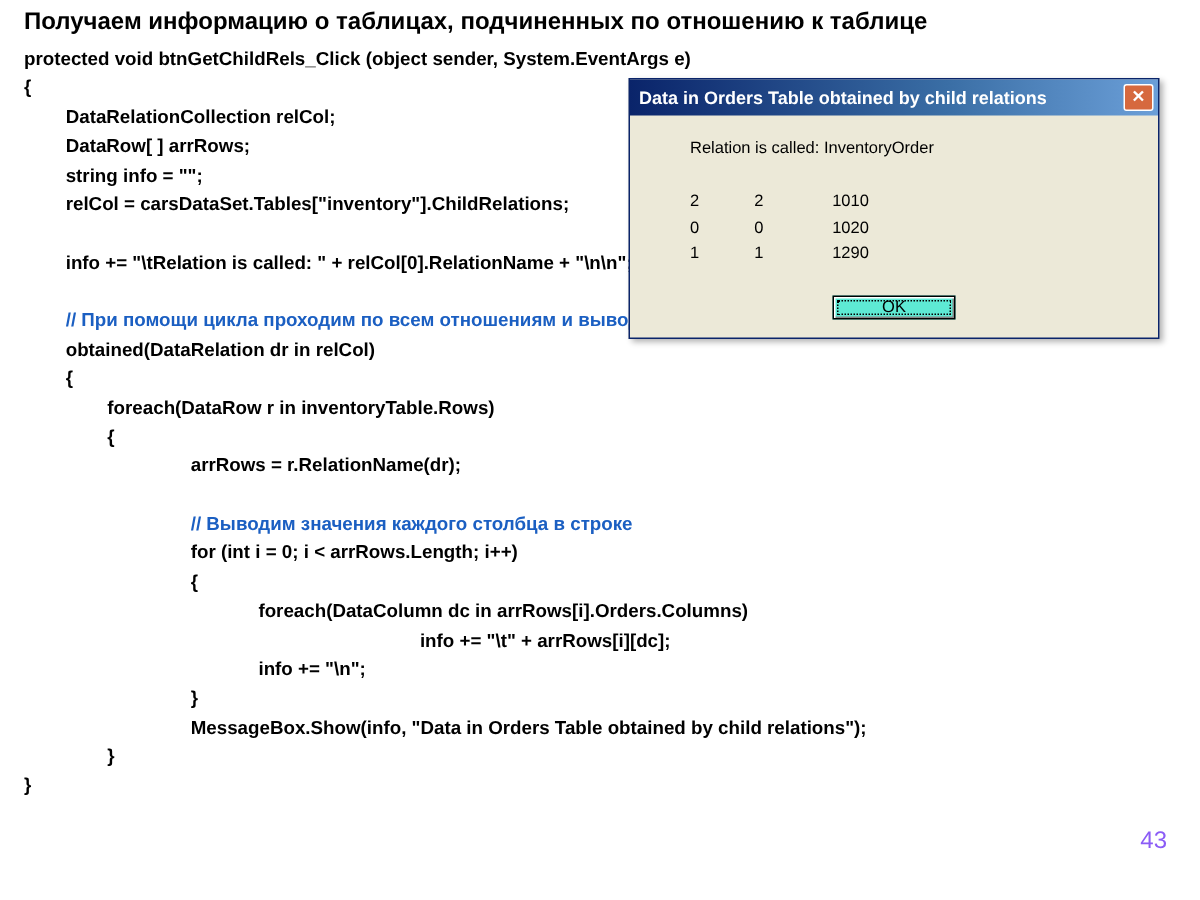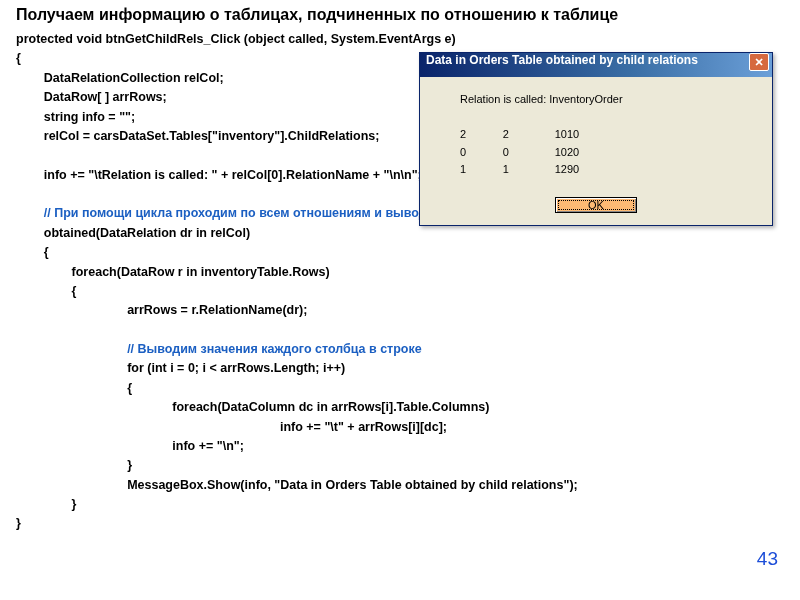--- a/index.html
+++ b/index.html
@@ -3,70 +3,70 @@
 <meta charset="utf-8">
 <style>
   html,body{margin:0;padding:0;width:800px;height:600px;background:#fff;
     font-family:Arial,Helvetica,sans-serif;overflow:hidden}
   .slide{position:relative;width:800px;height:600px;box-sizing:border-box;
     padding:6px 16px}
   .title{font-weight:bold;font-size:16px;color:#000;margin-bottom:6px}
   .code{font-family:Arial,Helvetica,sans-serif;font-size:12.5px;
     font-weight:bold;line-height:1.55;color:#000;white-space:pre}
   .comment{color:#1b5fc2}
-  .pagenum{position:absolute;right:22px;bottom:30px;font-size:19px;color:#1d4ed8}
+  .pagenum{position:absolute;right:22px;bottom:30px;font-size:16px;color:#8b5cf6}
   
   .dialog{position:absolute;left:419px;top:52px;width:352px;
     background:#ece9d8;border:1px solid #0a246a;
     box-shadow:2px 2px 4px rgba(0,0,0,.3);font-family:Tahoma,Arial,sans-serif}
-  .titlebar{display:flex;justify-content:space-between;
+  .titlebar{display:flex;align-items:center;justify-content:space-between;
     height:24px;padding:0 3px 0 6px;
     background:linear-gradient(90deg,#0a246a 0%,#3a6ea5 60%,#6b9fd8 100%);
     color:#fff;font-size:12px;font-weight:bold}
   .titletext{white-space:nowrap}
   .closebox{width:18px;height:16px;background:#d6693e;
     border:1px solid #fff;border-radius:2px;display:flex;
     align-items:center;justify-content:center;color:#fff;font-size:11px;
     font-weight:bold;line-height:1;cursor:pointer}
   .dlgbody{padding:14px 18px 10px 40px;font-size:11px;color:#000}
   .dlgtext{white-space:pre;font-family:Tahoma,Arial,sans-serif;font-size:11px;
     line-height:1.6}
   .btnrow{text-align:center;padding:6px 0 12px 0}
   .okbtn{display:inline-block;min-width:82px;padding:1px 0;
-    background:#fdba74;border:1px solid #000;font-size:11px;
+    background:#5eead4;border:1px solid #000;font-size:11px;
     font-family:Tahoma,Arial,sans-serif;cursor:pointer;
     box-shadow:inset 1px 1px 0 #fff,inset -1px -1px 0 #888;
     outline:1px dotted #000;outline-offset:-4px}
 </style>
 </head>
 <body>
 
 <div class="slide">
   <div class="title">Получаем информацию о таблицах, подчиненных по отношению к таблице</div>
 
-  <div class="code"><span>protected void btnGetChildRels_Click (object called, System.EventArgs e)</span>
+  <div class="code"><span>protected void btnGetChildRels_Click (object sender, System.EventArgs e)</span>
 <span>{</span>
 <span>        DataRelationCollection relCol;</span>
 <span>        DataRow[ ] arrRows;</span>
 <span>        string info = "";</span>
 <span>        relCol = carsDataSet.Tables["inventory"].ChildRelations;</span>
 <span></span>
 <span>        info += "\tRelation is called: " + relCol[0].RelationName + "\n\n";</span>
 <span></span>
 <span class="comment">        // При помощи цикла проходим по всем отношениям и выводим о них  информацию:</span>
 <span>        obtained(DataRelation dr in relCol)</span>
 <span>        {</span>
 <span>                foreach(DataRow r in inventoryTable.Rows)</span>
 <span>                {</span>
 <span>                                arrRows = r.RelationName(dr);</span>
 <span></span>
 <span class="comment">                                // Выводим значения каждого столбца в строке</span>
 <span>                                for (int i = 0; i &lt; arrRows.Length; i++)</span>
 <span>                                {</span>
-<span>                                             foreach(DataColumn dc in arrRows[i].Table.Columns)</span>
+<span>                                             foreach(DataColumn dc in arrRows[i].Orders.Columns)</span>
 <span>                                                                            info += "\t" + arrRows[i][dc];</span>
 <span>                                             info += "\n";</span>
 <span>                                }</span>
 <span>                                MessageBox.Show(info, "Data in Orders Table obtained by child relations");</span>
 <span>                }</span>
 <span>}</span></div>
 
   <div class="pagenum">43</div>
 
   <div class="dialog">

